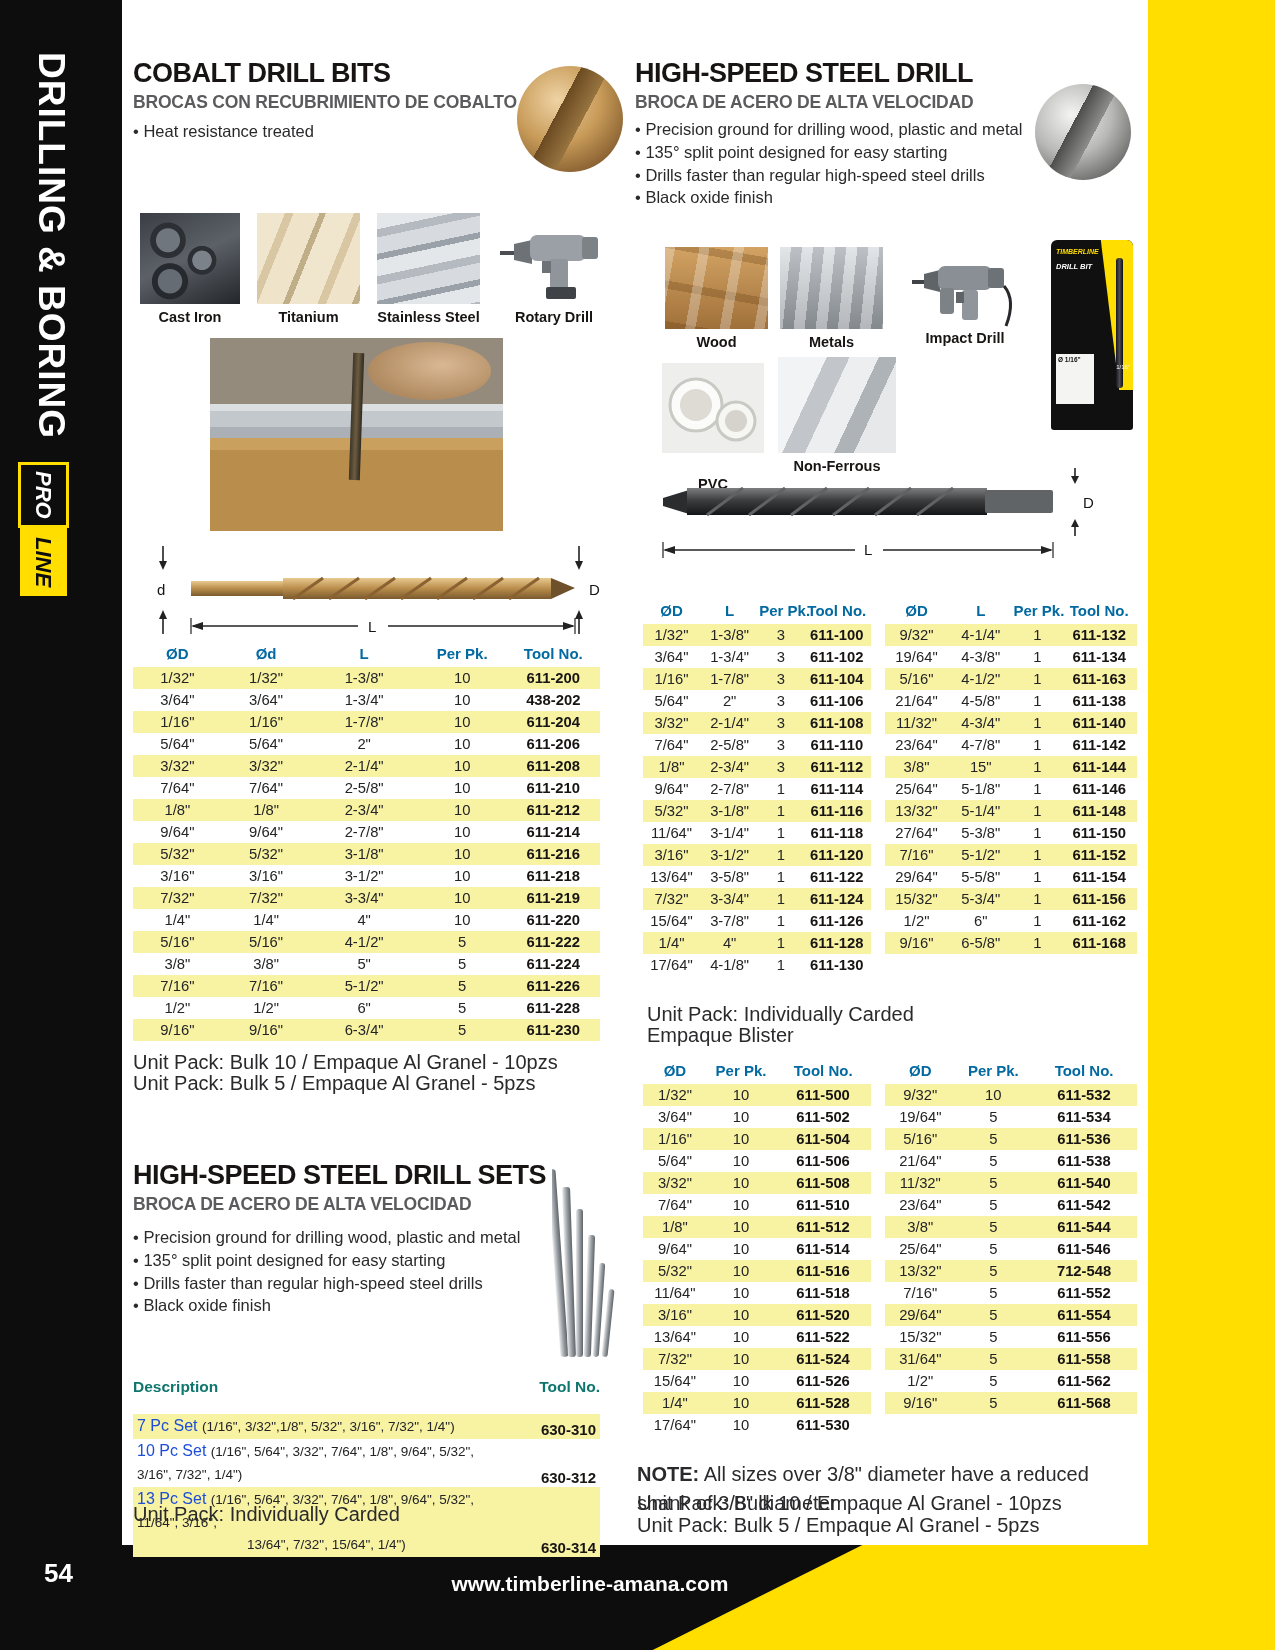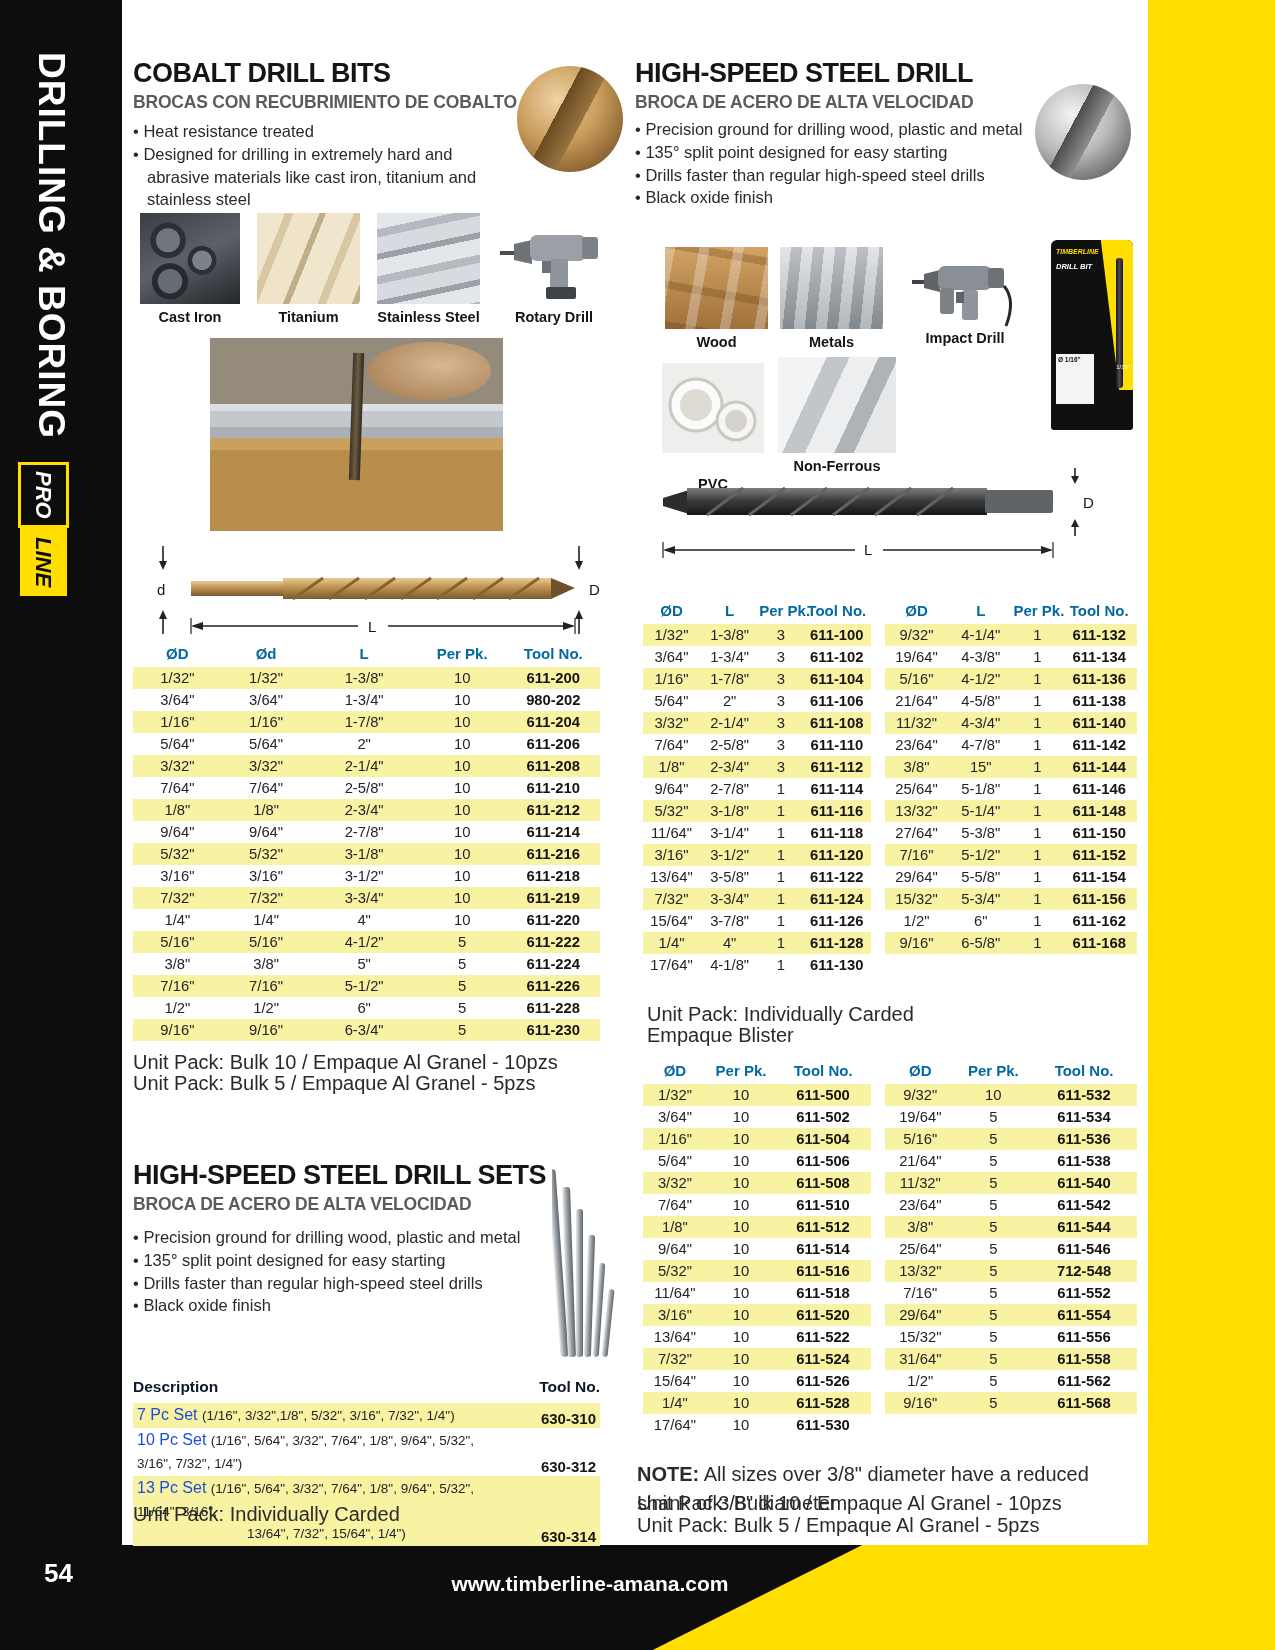--- a/index.html
+++ b/index.html
@@ -42,21 +42,21 @@
   .tw-cobalt th:nth-child(2),.tw-cobalt td:nth-child(2){width:19%;}
   .tw-cobalt th:nth-child(3),.tw-cobalt td:nth-child(3){width:23%;}
   .tw-cobalt th:nth-child(4),.tw-cobalt td:nth-child(4){width:19%;}
   .tw-4col th:nth-child(1),.tw-4col td:nth-child(1){width:25%;}
   .tw-4col th:nth-child(2),.tw-4col td:nth-child(2){width:26%;}
   .tw-4col th:nth-child(3),.tw-4col td:nth-child(3){width:19%;}
   .tw-3col th:nth-child(1),.tw-3col td:nth-child(1){width:28%;}
   .tw-3col th:nth-child(2),.tw-3col td:nth-child(2){width:30%;}
 
   
-  .sets-head{display:flex;font-weight:bold;font-size:15.5px;padding-bottom:7px;color:#0f172a;}
+  .sets-head{display:flex;font-weight:bold;font-size:15.5px;padding-bottom:18px;color:#0f766e;}
   .sets-head .sh-desc{flex:1;}
   .sets-row{display:flex;align-items:flex-end;padding:1px 4px;}
   .sets-row.stripe{background:#f8f2a3;}
   .set-name{font-size:16px;color:#1d4ed8;margin-top:40px;}
   .set-sizes{font-size:13.5px;color:#242426;}
   .sets-tool{width:84px;text-align:right;font-weight:bold;font-size:15px;color:#171413;}
   .sets-desc{flex:1;line-height:22px;}
   .sets-line2{padding-left:110px;}
 
   
@@ -120,21 +120,20 @@
 <div class="page-num">54</div>
 <div class="footer-url">www.timberline-amana.com</div>
 
 <div class="side-title">DRILLING &amp; BORING</div>
 <div class="side-logo"><span class="pro">PRO</span><span class="line">LINE</span></div>
 
 <div style="position:absolute;left:133px;top:58px;" class="h1">COBALT DRILL BITS</div>
 <div style="position:absolute;left:133px;top:92px;" class="h2">BROCAS CON RECUBRIMIENTO DE COBALTO</div>
 <div style="position:absolute;left:133px;top:120px;width:372px;" class="bullets">
   <div>Heat resistance treated</div>
-  <div>Designed for drilling in extremely hard and abrasive materials like cast iron, titanium and stainless steel</div>
 </div>
 <div class="circle-photo circ-cobalt" style="left:517px;top:66px;width:106px;height:106px;"></div>
 
 <div class="ph ph-castiron" style="left:140px;top:213px;width:100px;height:91px;"></div>
 <div class="ph ph-titanium" style="left:257px;top:213px;width:103px;height:91px;"></div>
 <div class="ph ph-stainless" style="left:377px;top:213px;width:103px;height:91px;"></div>
 <svg style="position:absolute;left:498px;top:213px;" width="112" height="91" viewBox="0 0 112 91">
   <rect x="2" y="38" width="14" height="4" fill="#4a4e53"></rect>
   <polygon points="16,31 34,27 34,51 16,47" fill="#6d7277"></polygon>
   <rect x="32" y="22" width="56" height="26" rx="7" fill="#9aa0a6"></rect>
@@ -209,21 +208,21 @@
           <td>1/32"</td>
           <td>1-3/8"</td>
           <td>10</td>
           <td>611-200</td>
         </tr>
         <tr>
           <td>3/64"</td>
           <td>3/64"</td>
           <td>1-3/4"</td>
           <td>10</td>
-          <td>980-202</td>
+          <td>438-202</td>
         </tr>
         <tr class="stripe">
           <td>1/16"</td>
           <td>1/16"</td>
           <td>1-7/8"</td>
           <td>10</td>
           <td>611-204</td>
         </tr>
         <tr>
           <td>5/64"</td>
@@ -587,21 +586,21 @@
         <tr>
           <td>19/64"</td>
           <td>4-3/8"</td>
           <td>1</td>
           <td>611-134</td>
         </tr>
         <tr class="stripe">
           <td>5/16"</td>
           <td>4-1/2"</td>
           <td>1</td>
-          <td>611-136</td>
+          <td>611-163</td>
         </tr>
         <tr>
           <td>21/64"</td>
           <td>4-5/8"</td>
           <td>1</td>
           <td>611-138</td>
         </tr>
         <tr class="stripe">
           <td>11/32"</td>
           <td>4-3/4"</td>

